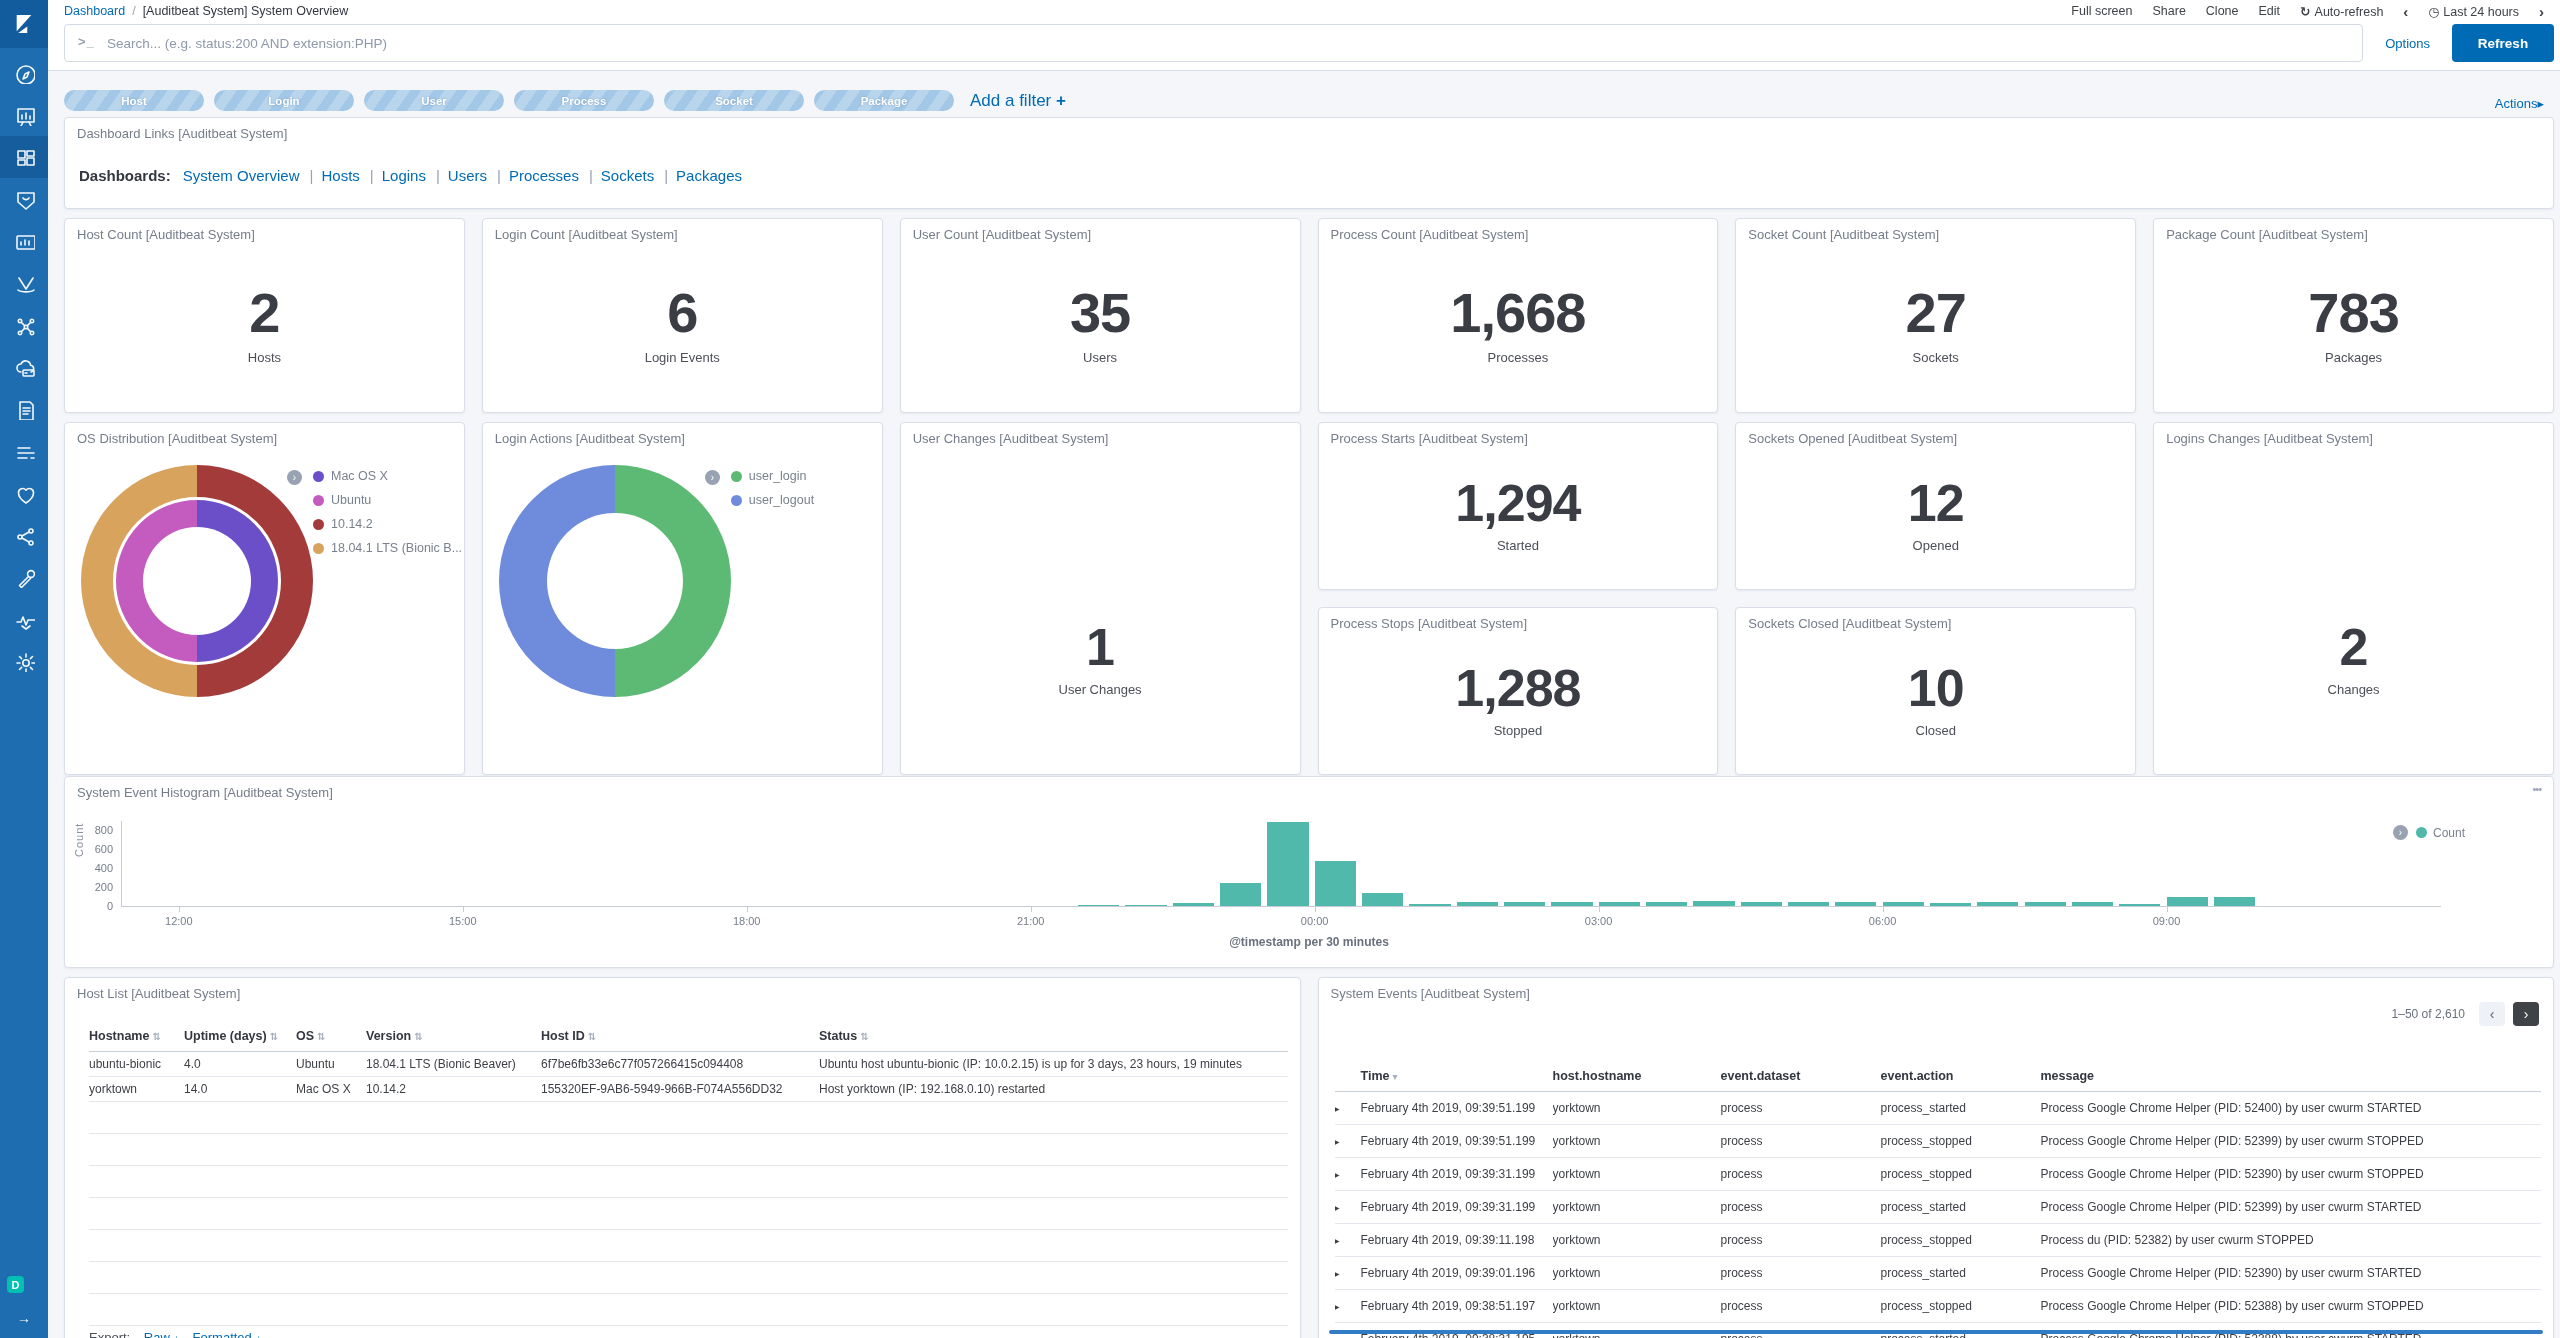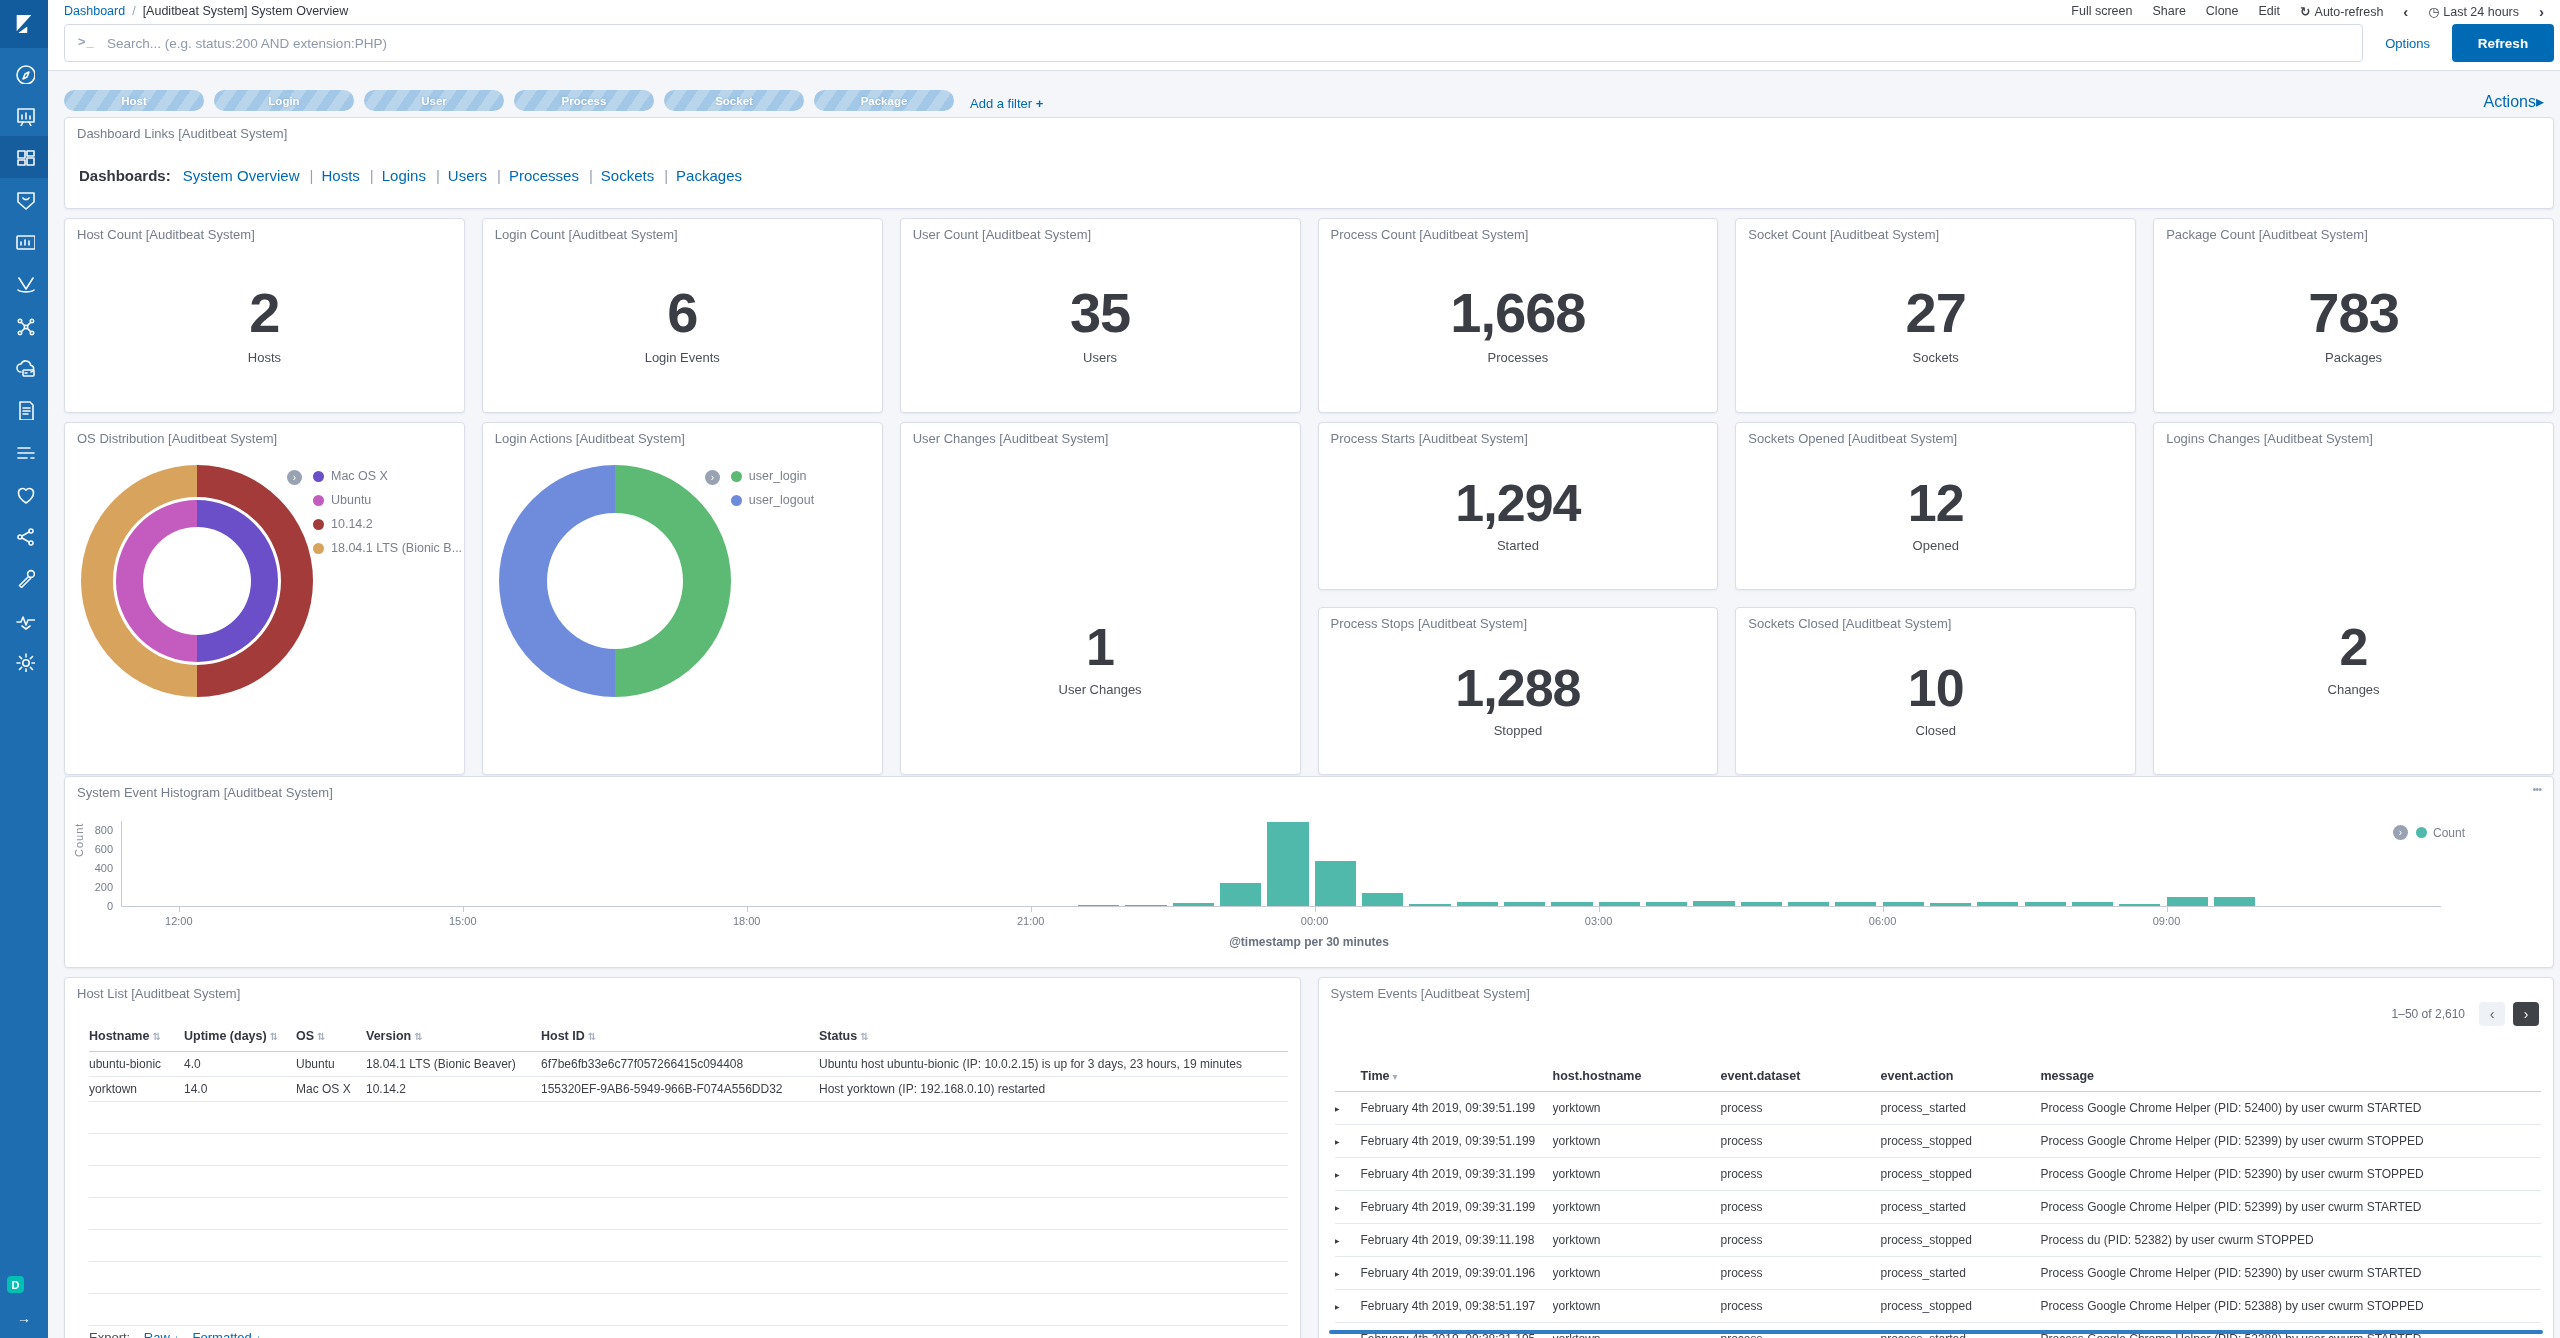--- a/index.html
+++ b/index.html
@@ -38,23 +38,23 @@
   .console-prompt { position:absolute; left:14px; top:10px; color:#98a2b2; font-size:13px; font-weight:bold; letter-spacing:1px; }
   .options-link { color:#006bb4; font-size:13px; cursor:pointer; padding:0 10px; }
   .refresh-btn { width:102px; height:38px; background:#006bb4; color:#fff; border:none; border-radius:4px;
     font-size:13.5px; font-weight:bold; font-family:inherit; cursor:pointer; }
 
   .filter-row { height:40px; display:flex; align-items:flex-end; padding:0 16px; gap:10px; }
   .pills { display:flex; gap:10px; list-style:none; }
   .pill { width:140px; height:21px; border-radius:11px; display:flex; align-items:center; justify-content:center;
     color:#fff; font-size:11.5px; font-weight:bold; cursor:pointer;
     background:repeating-linear-gradient(125deg,#a3c7e6 0 9px,#b9d5ec 9px 19px); text-shadow:0 0 2px rgba(90,130,170,.6); }
-  .add-filter { color:#006bb4; font-size:13px; cursor:pointer; margin-left:6px;margin-top:12px; }
+  .add-filter { color:#006bb4; font-size:17px; cursor:pointer; margin-left:6px;margin-top:12px; }
   .add-filter b { font-weight:bold; }
-  .actions-link { margin-left:auto; color:#006bb4; font-size:16px; cursor:pointer; }
+  .actions-link { margin-left:auto; color:#006bb4; font-size:13px; cursor:pointer; }
 
   
   .content { padding:6px 6px 0 16px; flex:1; overflow:hidden; }
   .panel { background:#fff; border:1px solid #d9dee8; border-radius:4px; box-shadow:0 1px 2px rgba(152,162,179,.15);
     position:relative; overflow:hidden; }
   .panel-title { font-size:13px; color:#767d8a; padding:8px 12px 0 12px; white-space:nowrap; overflow:hidden; text-overflow:ellipsis; }
 
   .row-links { height:92px; margin-bottom:9px; }
   .links-line { padding:26px 12px 0 14px; font-size:15px; }
   .links-line .prefix { font-weight:bold; color:#343741; }

